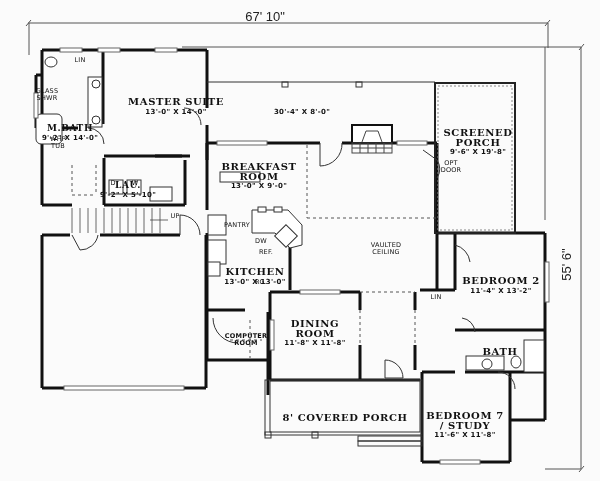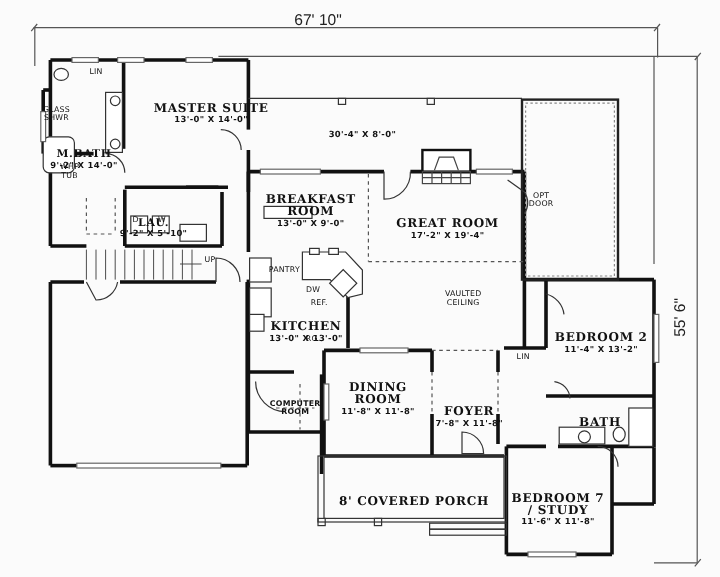--- a/index.html
+++ b/index.html
@@ -211,21 +211,21 @@
       <rect x="300" y="290" width="40" height="4"></rect>
       <rect x="270" y="320" width="4" height="30"></rect>
       <rect x="64" y="386" width="120" height="4"></rect>
       <rect x="34" y="93" width="4" height="25"></rect>
     </g>
   </svg>
 
   <div class="lbl overall" style="left:265px;top:10px;">67' 10"</div>
   <div class="lbl overall vert" style="left:566px;top:258px;">55' 6"</div>
 
-  <div class="lbl" style="left:152px;top:80px;padding-left:48px;">
+  <div class="lbl" style="left:152px;top:92px;padding-left:48px;">
     <span class="name">MASTER SUITE</span>
     <span class="dim">13'-0" X 14'-0"</span>
   </div>
   <div class="lbl" style="left:70px;top:118px;">
     <span class="name" style="font-size:9px;">M.BATH</span>
     <span class="dim">9'-2" X 14'-0"</span>
   </div>
   <div class="lbl small" style="left:47px;top:88px;">
     <div>GLASS</div>
     <div>SHWR</div>
@@ -233,35 +233,36 @@
   <div class="lbl small" style="left:46px;top:136px;margin-left:12px;">
     <div>WHP</div>
     <div>TUB</div>
   </div>
   <div class="lbl small" style="left:80px;top:57px;">LIN</div>
 
   <div class="lbl" style="left:302px;top:108px;">
     <span class="dim">30'-4" X 8'-0"</span>
   </div>
 
+  <div class="lbl" style="left:478px;top:128px;">
+    <div class="name">SCREENED</div>
+    <div class="name">PORCH</div>
+    <span class="dim">9'-6" X 19'-8"</span>
+  </div>
   <div class="lbl small" style="left:451px;top:160px;">
     <div>OPT</div>
     <div>DOOR</div>
   </div>
 
   <div class="lbl" style="left:259px;top:162px;">
     <div class="name">BREAKFAST</div>
     <div class="name">ROOM</div>
     <span class="dim">13'-0" X 9'-0"</span>
   </div>
 
-  <div class="lbl" style="left:373px;top:176px;">
-    <span class="name">GREAT ROOM</span>
-    <span class="dim">17'-2" X 19'-4"</span>
-  </div>
   <div class="lbl small" style="left:386px;top:242px;">
     <div>VAULTED</div>
     <div>CEILING</div>
   </div>
 
   <div class="lbl" style="left:128px;top:163px;margin-top:12px;">
     <span class="name" style="font-size:9px;">LAU.</span>
     <span class="dim">9'-2" X 5'-10"</span>
   </div>
   <div class="lbl small" style="left:113px;top:180px;">D</div>
@@ -282,24 +283,20 @@
     <div>COMPUTER</div>
     <div>ROOM</div>
   </div>
 
   <div class="lbl" style="left:315px;top:319px;">
     <div class="name">DINING</div>
     <div class="name">ROOM</div>
     <span class="dim">11'-8" X 11'-8"</span>
   </div>
 
-  <div class="lbl" style="left:391px;top:333px;">
-    <span class="name">FOYER</span>
-    <span class="dim">7'-8" X 11'-8"</span>
-  </div>
 
   <div class="lbl" style="left:345px;top:408px;">
     <span class="name">8' COVERED PORCH</span>
   </div>
 
   <div class="lbl" style="left:501px;top:271px;">
     <span class="name">BEDROOM 2</span>
     <span class="dim">11'-4" X 13'-2"</span>
   </div>
   <div class="lbl small" style="left:436px;top:294px;">LIN</div>

